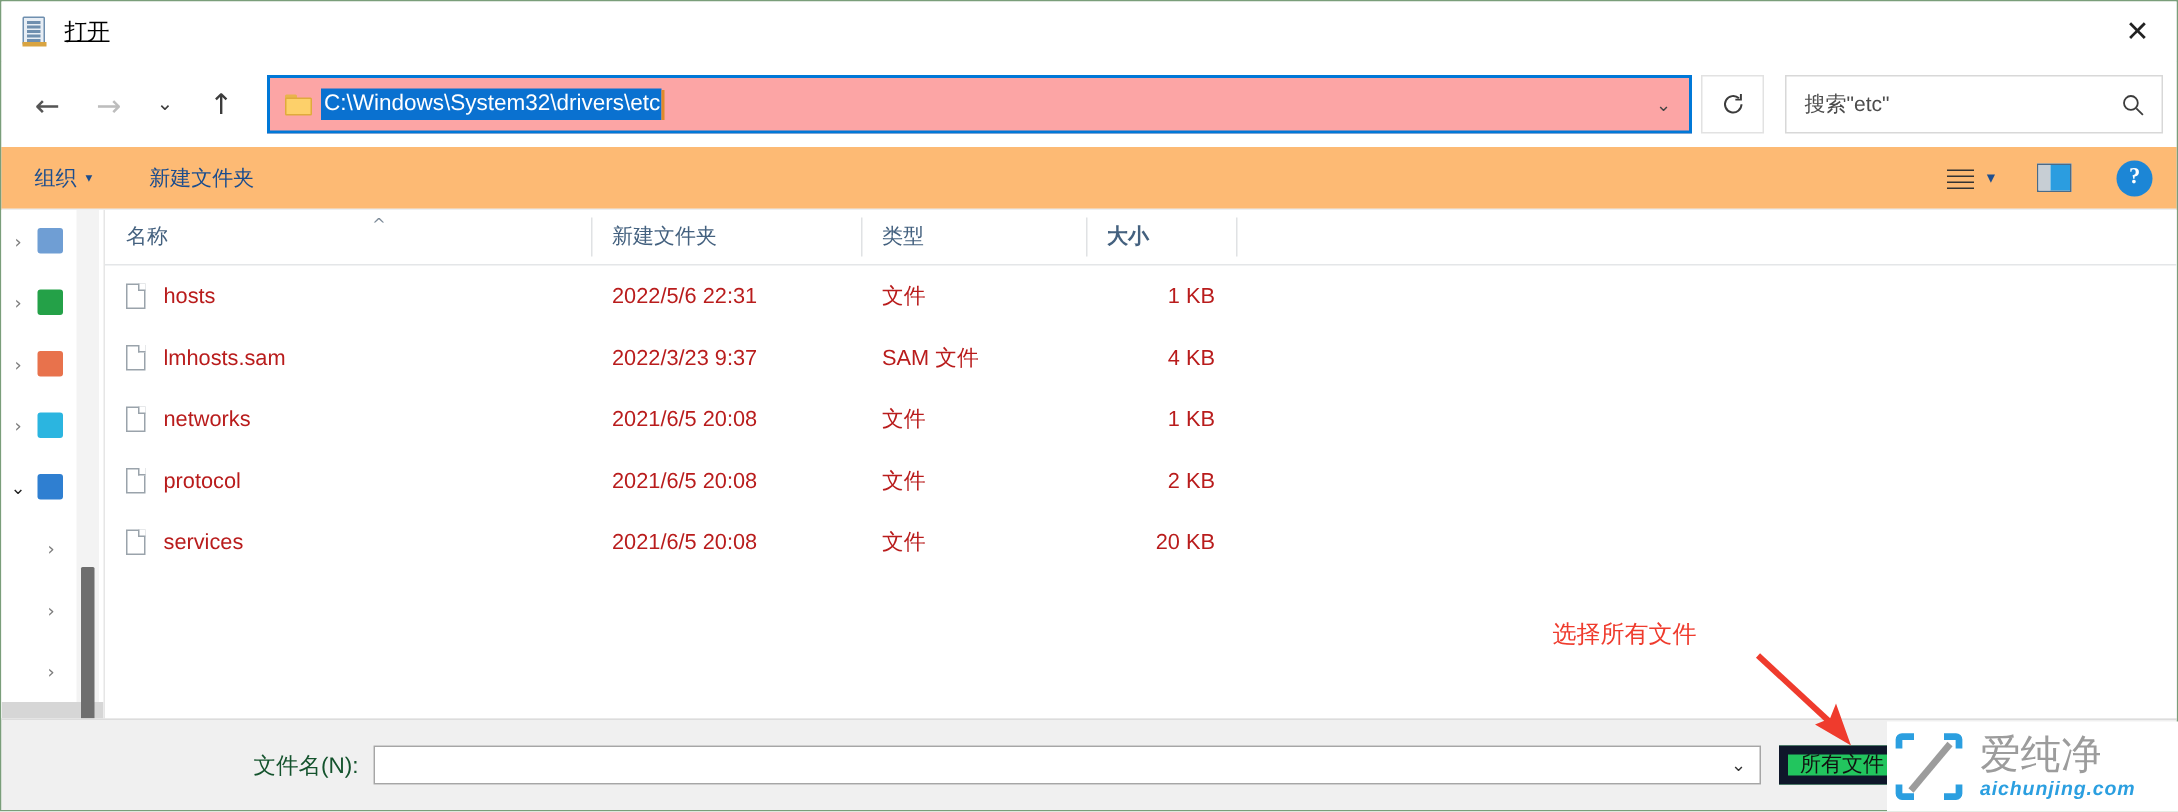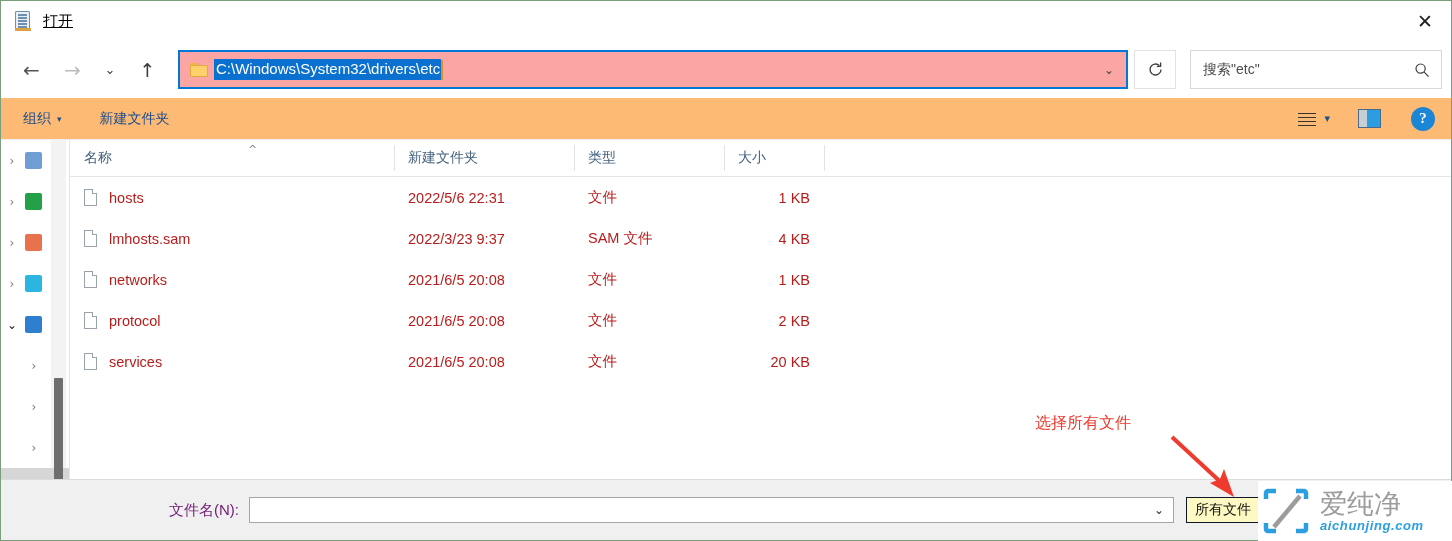--- a/index.html
+++ b/index.html
@@ -325,21 +325,21 @@
     align-items: center;
   }
   .colhead .cell + .cell::before {
     content: "";
     position: absolute; left: 0; top: 5px; bottom: 5px;
     width: 1px; background: #e0e2e4;
   }
   .c-name { width: 324px; }
   .c-date { width: 180px; }
   .c-type { width: 150px; }
-  .c-size { width: 100px; }
+  .c-size { width: 100px; font-weight: bold; }
   .c-end { width: 1px; }
   .sort-caret {
     position: absolute;
     left: 178px; top: 3px;
     font-size: 11px;
     color: #7d8b99;
     font-family: "DejaVu Sans", sans-serif;
   }
 
   .filelist { flex: 1 1 auto; }
@@ -386,21 +386,21 @@
     flex: 0 0 60px;
     height: 60px;
     background: #f0f0f0;
     border-top: 1px solid #dcdcdc;
     display: flex;
     align-items: center;
     position: relative;
   }
   .fn-label {
     font-size: 15px;
-    color: #701a75;
+    color: #14532d;
     margin-left: 168px;
   }
   .fn-input {
     margin-left: 10px;
     width: 925px; height: 26px;
     background: #fff;
     border: 1px solid #a6a6a6;
     box-sizing: border-box;
     display: flex;
     align-items: center;
@@ -411,22 +411,22 @@
     right: 0; top: 0;
     width: 28px; height: 100%;
     display: flex; align-items: center; justify-content: center;
     font-size: 12px; color: #333;
     font-family: "DejaVu Sans", sans-serif;
   }
   .filter-btn {
     margin-left: 12px;
     height: 26px;
     min-width: 108px;
-    background: #fef9c3;
-    border: 1px solid #0f172a;
+    background: #22c55e;
+    border: 6px solid #0f172a;
     box-sizing: border-box;
     display: flex;
     align-items: center;
     font-size: 14px;
     color: #111;
     padding: 0 8px;
   }
 
   
   .annot-text {

